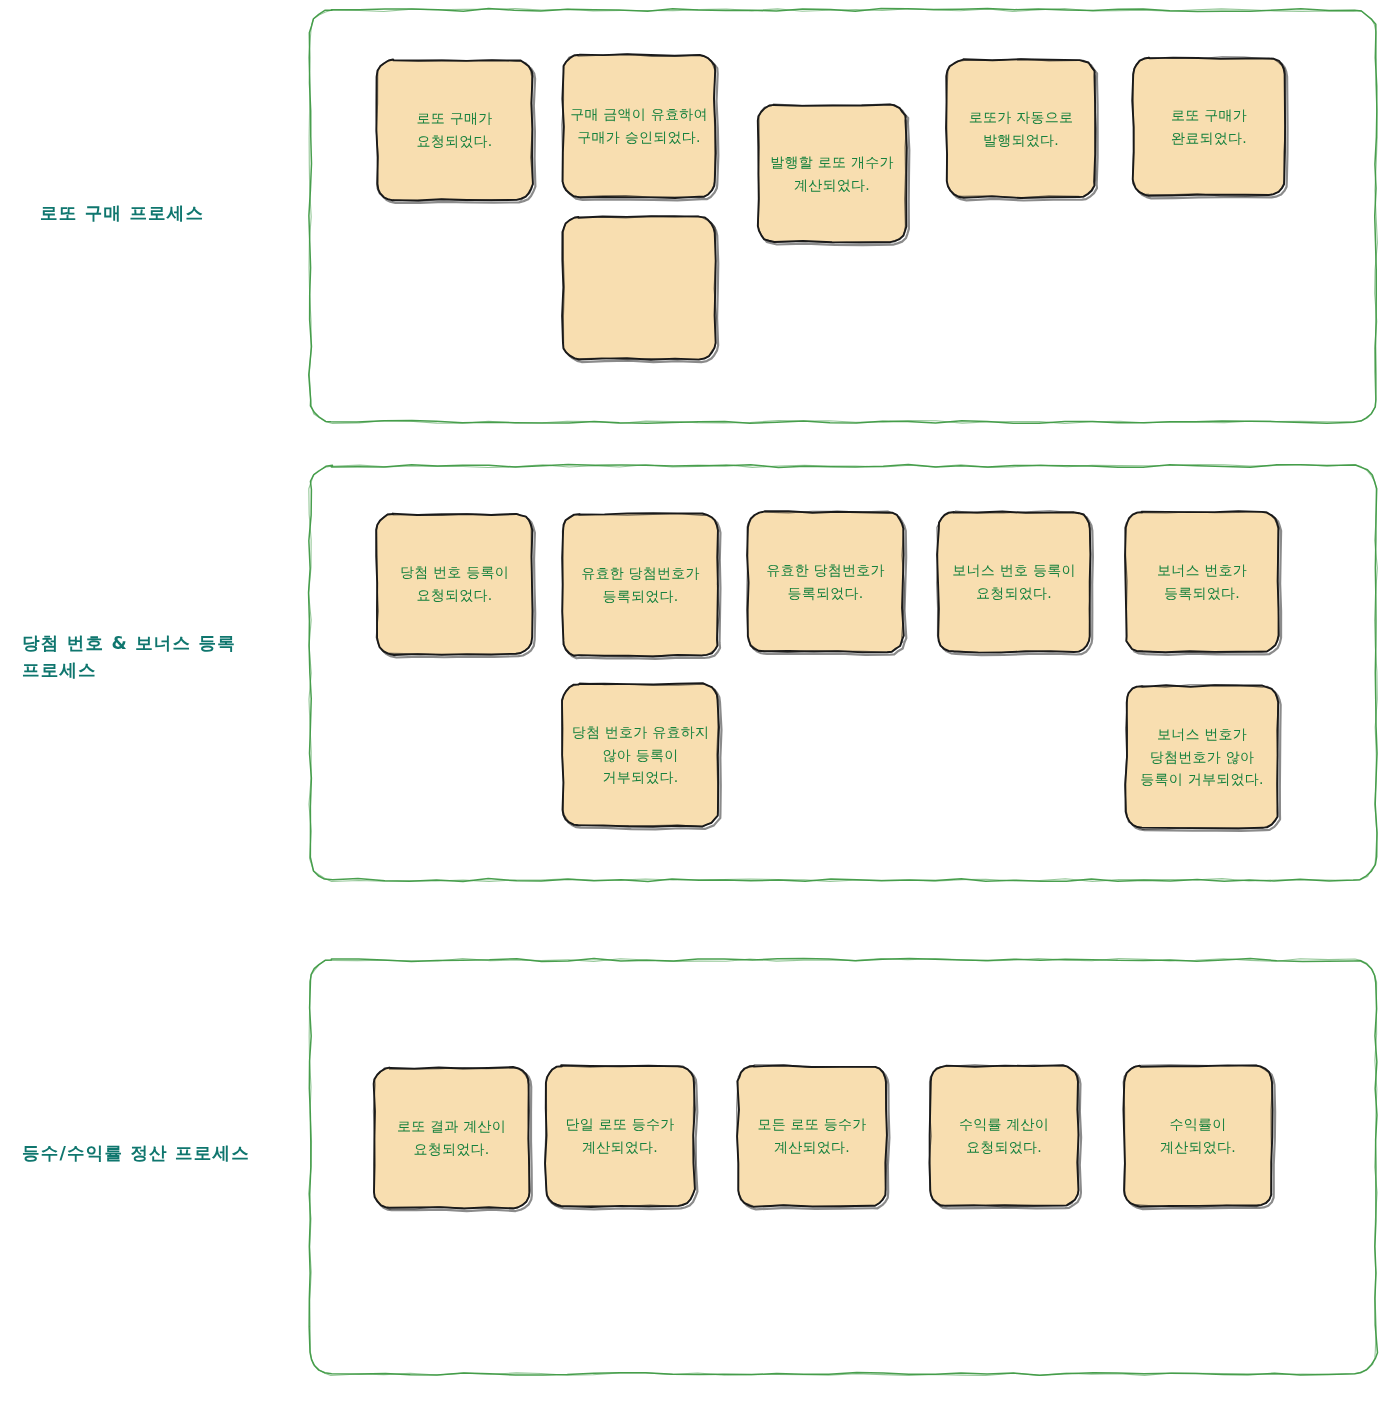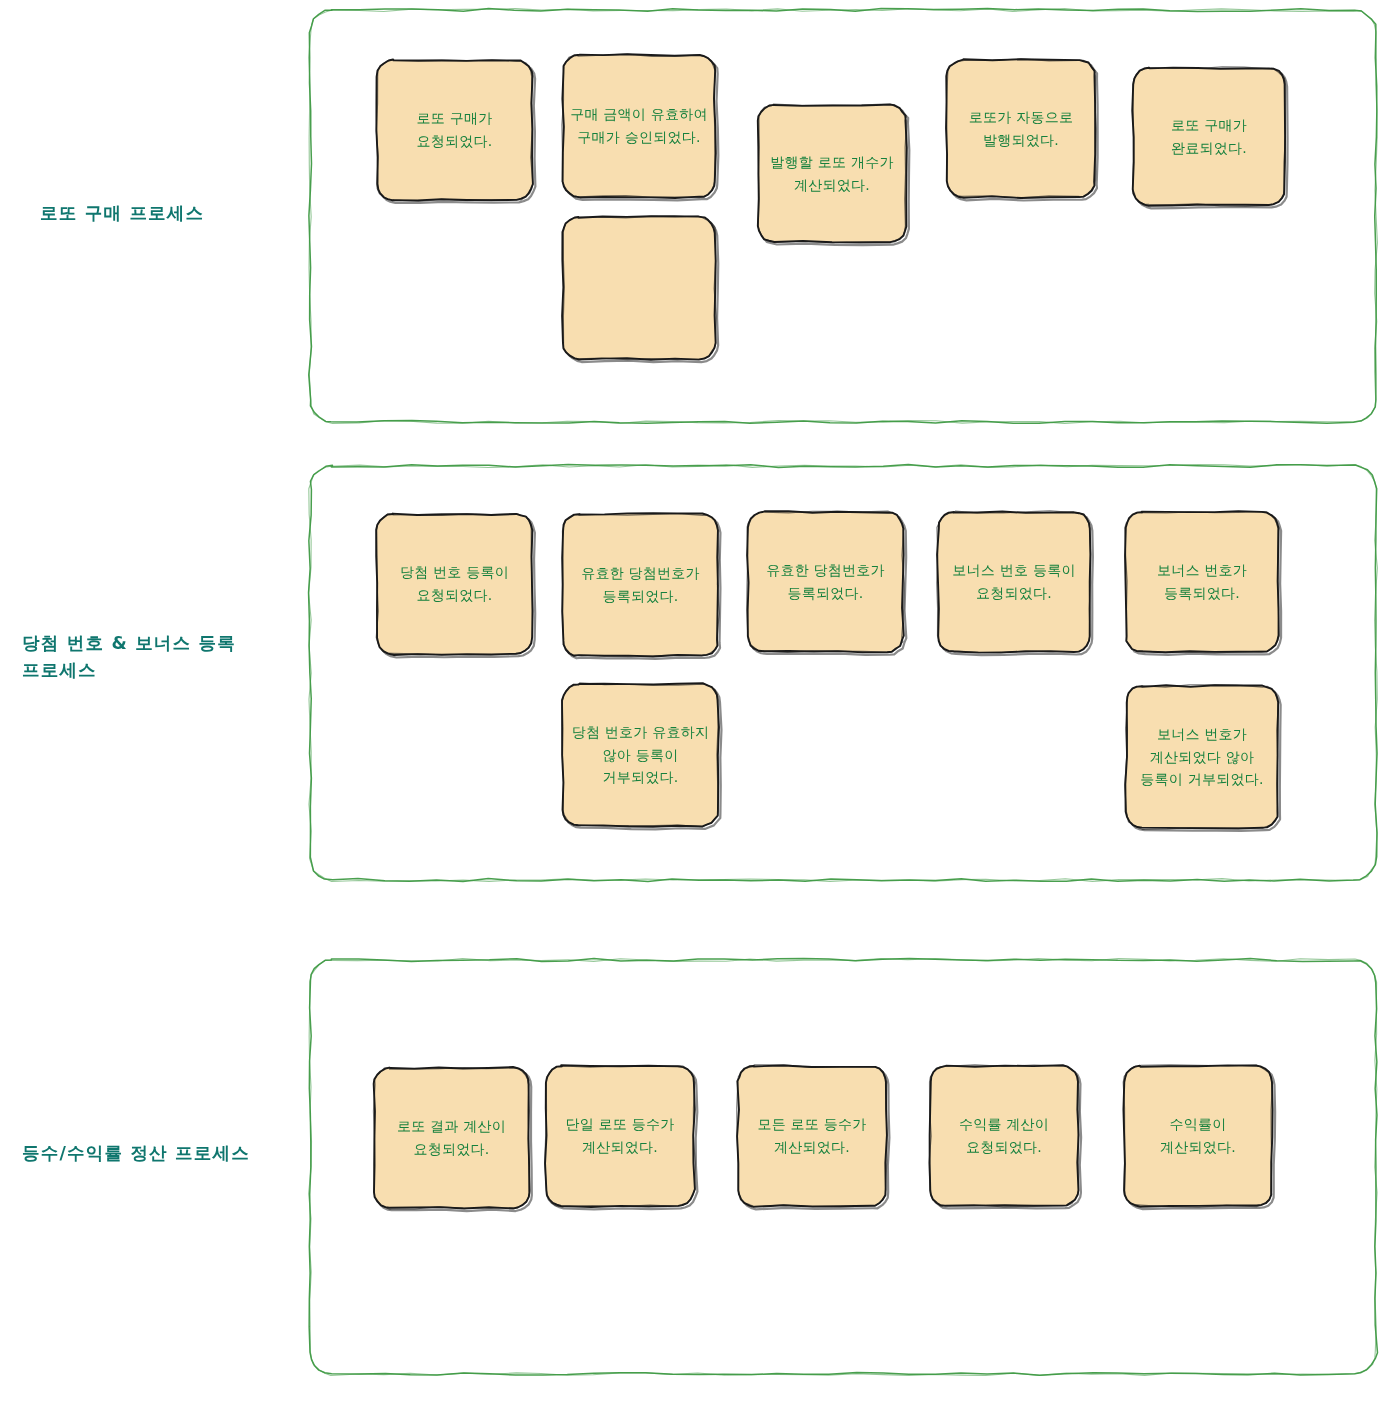--- a/index.html
+++ b/index.html
@@ -128,21 +128,21 @@
       <div class="card-text">발행할 로또 개수가 계산되었다.</div>
     </div>
     <div class="event-card" style="left: 947px; top: 60px; width: 148px; height: 137px;">
       <svg class="card-shape" width="156" height="145">
         <path d="M 16.35 -0.78 L 45.57 0.23 L 73.84 -0.69 L 102.02 -0.32 L 132.64 0.08 L 136.72 1.25 L 141.53 2.52 L 144.38 6.84 L 147.56 10.94 L 147.48 16.53 L 148.09 42.49 L 148.15 68.57 L 148.14 94.41 L 147.15 121.85 L 147.46 125.60 L 144.55 130.57 L 141.03 133.81 L 136.48 136.66 L 132.54 137.07 L 103.78 137.26 L 74.13 138.00 L 45.04 136.40 L 16.83 137.91 L 11.43 136.76 L 6.91 134.40 L 3.39 130.70 L 0.88 125.99 L -0.22 120.96 L 0.05 93.96 L -0.98 68.30 L -0.47 42.39 L -0.73 16.16 L 0.35 10.69 L 2.63 6.28 L 7.02 3.44 L 10.79 1.34 L 16.11 -0.29 Z" transform="translate(2.5,2.5)" fill="none" stroke="#2b2b2b" stroke-width="2.2" stroke-opacity="0.55" stroke-linejoin="round"></path>
         <path d="M 16.35 -0.78 L 45.57 0.23 L 73.84 -0.69 L 102.02 -0.32 L 132.64 0.08 L 136.72 1.25 L 141.53 2.52 L 144.38 6.84 L 147.56 10.94 L 147.48 16.53 L 148.09 42.49 L 148.15 68.57 L 148.14 94.41 L 147.15 121.85 L 147.46 125.60 L 144.55 130.57 L 141.03 133.81 L 136.48 136.66 L 132.54 137.07 L 103.78 137.26 L 74.13 138.00 L 45.04 136.40 L 16.83 137.91 L 11.43 136.76 L 6.91 134.40 L 3.39 130.70 L 0.88 125.99 L -0.22 120.96 L 0.05 93.96 L -0.98 68.30 L -0.47 42.39 L -0.73 16.16 L 0.35 10.69 L 2.63 6.28 L 7.02 3.44 L 10.79 1.34 L 16.11 -0.29 Z" fill="#F8DEB0" stroke="#1a1a1a" stroke-width="1.9" stroke-linejoin="round" stroke-linecap="round"></path>
         <path d="M 15.64 0.51 L 45.68 0.43 L 73.44 -1.12 L 102.09 0.84 L 131.48 0.34 L 136.21 0.39 L 141.75 3.29 L 144.40 6.72 L 147.38 11.32 L 148.50 16.39 L 147.86 41.20 L 149.19 68.50 L 148.84 93.86 L 148.50 120.36 L 147.51 125.90 L 145.35 130.74 L 140.90 134.46 L 136.46 136.97 L 131.32 136.26 L 101.85 135.87 L 73.38 137.80 L 44.63 135.80 L 14.82 136.42 L 10.56 135.86 L 7.05 133.68 L 3.56 130.32 L 0.80 126.64 L -0.10 120.75 L -0.21 94.48 L -0.16 68.48 L -0.48 42.84 L 0.64 15.60 L 0.92 10.45 L 3.04 6.45 L 7.33 3.54 L 11.69 0.81 L 16.02 0.68 Z" fill="none" stroke="#1a1a1a" stroke-width="1.2" stroke-opacity="0.6" stroke-linejoin="round"></path>
       </svg>
       <div class="card-text">로또가 자동으로 발행되었다.</div>
     </div>
-    <div class="event-card" style="left: 1133px; top: 58px; width: 152px; height: 137px; margin-top: 10px;">
+    <div class="event-card" style="left: 1133px; top: 58px; width: 152px; height: 137px;">
       <svg class="card-shape" width="160" height="145">
         <path d="M 16.82 0.42 L 40.02 -0.39 L 64.93 0.00 L 87.47 0.88 L 112.33 0.51 L 135.90 0.36 L 140.85 0.80 L 146.00 2.96 L 149.14 6.86 L 150.74 11.10 L 151.62 16.16 L 151.86 42.24 L 152.07 67.82 L 151.93 94.03 L 151.28 121.25 L 151.06 126.22 L 149.18 129.93 L 145.65 133.96 L 140.38 136.15 L 136.16 136.93 L 112.17 136.68 L 88.09 136.75 L 63.25 136.82 L 39.34 137.53 L 15.70 137.87 L 11.27 136.60 L 6.60 134.17 L 2.78 130.40 L 0.39 125.54 L -0.26 121.45 L 0.76 93.85 L 0.73 69.11 L -0.76 42.65 L 0.22 16.62 L 1.38 10.48 L 3.50 6.84 L 6.68 2.57 L 11.13 0.55 L 16.11 -0.28 Z" transform="translate(2.5,2.5)" fill="none" stroke="#2b2b2b" stroke-width="2.2" stroke-opacity="0.55" stroke-linejoin="round"></path>
         <path d="M 16.82 0.42 L 40.02 -0.39 L 64.93 0.00 L 87.47 0.88 L 112.33 0.51 L 135.90 0.36 L 140.85 0.80 L 146.00 2.96 L 149.14 6.86 L 150.74 11.10 L 151.62 16.16 L 151.86 42.24 L 152.07 67.82 L 151.93 94.03 L 151.28 121.25 L 151.06 126.22 L 149.18 129.93 L 145.65 133.96 L 140.38 136.15 L 136.16 136.93 L 112.17 136.68 L 88.09 136.75 L 63.25 136.82 L 39.34 137.53 L 15.70 137.87 L 11.27 136.60 L 6.60 134.17 L 2.78 130.40 L 0.39 125.54 L -0.26 121.45 L 0.76 93.85 L 0.73 69.11 L -0.76 42.65 L 0.22 16.62 L 1.38 10.48 L 3.50 6.84 L 6.68 2.57 L 11.13 0.55 L 16.11 -0.28 Z" fill="#F8DEB0" stroke="#1a1a1a" stroke-width="1.9" stroke-linejoin="round" stroke-linecap="round"></path>
         <path d="M 15.91 -0.58 L 39.52 0.51 L 65.03 0.51 L 89.20 -1.04 L 111.12 -0.79 L 137.27 0.86 L 140.87 0.93 L 144.67 3.67 L 148.34 7.05 L 151.59 10.38 L 152.36 16.19 L 152.23 43.38 L 152.35 69.51 L 150.99 93.79 L 151.11 121.69 L 150.44 126.34 L 148.53 129.88 L 145.99 133.24 L 140.47 136.67 L 136.06 137.42 L 112.70 138.03 L 86.71 137.96 L 64.55 135.79 L 40.70 136.58 L 16.04 136.45 L 11.74 136.15 L 6.10 134.37 L 2.70 130.81 L 1.53 125.76 L -0.42 120.73 L 0.40 93.80 L 0.33 68.36 L 0.15 42.23 L -0.19 16.14 L 0.91 11.20 L 3.46 5.97 L 7.37 2.65 L 10.76 1.16 L 15.89 -0.73 Z" fill="none" stroke="#1a1a1a" stroke-width="1.2" stroke-opacity="0.6" stroke-linejoin="round"></path>
       </svg>
       <div class="card-text">로또 구매가 완료되었다.</div>
     </div>
     <div class="event-card" style="left: 377px; top: 514px; width: 155px; height: 140px;">
       <svg class="card-shape" width="163" height="148">
         <path d="M 15.30 -0.38 L 40.07 1.00 L 65.22 0.70 L 89.72 0.09 L 114.41 0.94 L 139.17 -0.06 L 143.63 1.36 L 148.96 2.62 L 152.00 6.04 L 153.78 10.62 L 155.38 16.18 L 154.56 42.90 L 155.00 70.98 L 155.70 96.72 L 155.16 123.07 L 154.30 129.33 L 151.60 133.80 L 148.16 136.54 L 143.48 139.01 L 138.86 139.71 L 114.62 140.37 L 89.94 140.10 L 64.87 140.73 L 40.65 140.16 L 16.89 140.98 L 11.14 139.69 L 6.50 137.34 L 2.72 133.44 L 1.17 128.62 L 0.07 123.82 L -0.02 97.06 L 0.19 69.05 L -0.80 42.41 L -0.85 15.77 L 0.35 10.72 L 3.02 6.52 L 6.66 3.59 L 10.56 0.57 L 16.34 0.01 Z" transform="translate(2.5,2.5)" fill="none" stroke="#2b2b2b" stroke-width="2.2" stroke-opacity="0.55" stroke-linejoin="round"></path>
@@ -190,21 +190,21 @@
         <path d="M 14.95 0.68 L 40.39 1.00 L 64.19 -0.06 L 88.85 0.69 L 111.57 0.28 L 136.64 -0.43 L 141.45 0.39 L 145.07 3.47 L 148.38 6.60 L 150.80 11.79 L 151.90 16.44 L 151.71 43.09 L 152.06 69.41 L 152.30 96.72 L 153.24 124.04 L 151.13 129.69 L 149.07 132.87 L 144.64 136.84 L 141.70 139.01 L 135.86 139.23 L 112.83 139.82 L 89.01 140.91 L 64.53 140.22 L 39.41 140.63 L 16.90 138.79 L 11.30 139.27 L 6.12 137.28 L 2.70 133.06 L 0.54 128.66 L 0.76 123.76 L 0.46 97.18 L 1.08 68.78 L -0.37 43.79 L -1.21 15.83 L 0.40 10.77 L 3.59 6.75 L 7.21 2.36 L 10.92 0.31 L 16.65 0.16 Z" fill="none" stroke="#1a1a1a" stroke-width="1.2" stroke-opacity="0.6" stroke-linejoin="round"></path>
       </svg>
       <div class="card-text">보너스 번호가 등록되었다.</div>
     </div>
     <div class="event-card" style="left: 1126px; top: 686px; width: 152px; height: 142px;">
       <svg class="card-shape" width="160" height="150">
         <path d="M 16.15 0.84 L 40.19 -0.71 L 64.55 0.86 L 88.63 -0.69 L 112.12 -0.47 L 135.77 -0.58 L 140.50 1.10 L 145.70 2.98 L 149.37 7.13 L 151.01 11.32 L 152.16 16.28 L 151.79 42.90 L 151.57 71.94 L 151.35 98.82 L 151.44 126.02 L 151.55 130.77 L 148.67 134.97 L 145.81 138.38 L 141.05 141.40 L 136.44 141.58 L 112.50 142.47 L 88.44 142.22 L 64.20 142.17 L 40.30 141.92 L 16.00 141.65 L 11.56 141.02 L 7.12 139.17 L 3.57 135.67 L 1.05 131.05 L -0.34 125.66 L -0.68 98.31 L 0.97 70.74 L 0.98 42.98 L 0.73 16.67 L 1.37 10.97 L 2.54 7.03 L 6.52 2.46 L 10.76 0.64 L 16.54 0.57 Z" transform="translate(2.5,2.5)" fill="none" stroke="#2b2b2b" stroke-width="2.2" stroke-opacity="0.55" stroke-linejoin="round"></path>
         <path d="M 16.15 0.84 L 40.19 -0.71 L 64.55 0.86 L 88.63 -0.69 L 112.12 -0.47 L 135.77 -0.58 L 140.50 1.10 L 145.70 2.98 L 149.37 7.13 L 151.01 11.32 L 152.16 16.28 L 151.79 42.90 L 151.57 71.94 L 151.35 98.82 L 151.44 126.02 L 151.55 130.77 L 148.67 134.97 L 145.81 138.38 L 141.05 141.40 L 136.44 141.58 L 112.50 142.47 L 88.44 142.22 L 64.20 142.17 L 40.30 141.92 L 16.00 141.65 L 11.56 141.02 L 7.12 139.17 L 3.57 135.67 L 1.05 131.05 L -0.34 125.66 L -0.68 98.31 L 0.97 70.74 L 0.98 42.98 L 0.73 16.67 L 1.37 10.97 L 2.54 7.03 L 6.52 2.46 L 10.76 0.64 L 16.54 0.57 Z" fill="#F8DEB0" stroke="#1a1a1a" stroke-width="1.9" stroke-linejoin="round" stroke-linecap="round"></path>
         <path d="M 15.22 -0.41 L 39.24 1.08 L 63.18 -1.03 L 88.36 -1.19 L 111.21 -0.84 L 136.53 1.09 L 141.03 0.31 L 144.88 2.39 L 149.17 6.79 L 150.67 10.73 L 152.35 15.70 L 150.75 44.72 L 151.58 69.71 L 150.79 97.91 L 151.87 126.80 L 151.51 130.19 L 149.16 135.39 L 145.71 138.95 L 140.34 140.64 L 136.61 142.34 L 111.55 142.06 L 88.10 142.47 L 63.66 141.59 L 40.93 142.81 L 16.18 143.28 L 11.48 141.29 L 7.16 139.00 L 2.44 135.72 L 1.42 130.64 L 0.43 125.50 L -1.26 99.74 L 0.77 70.03 L -0.45 42.70 L 1.22 16.21 L 1.36 10.44 L 3.35 6.10 L 6.40 2.83 L 10.69 0.95 L 15.22 -0.21 Z" fill="none" stroke="#1a1a1a" stroke-width="1.2" stroke-opacity="0.6" stroke-linejoin="round"></path>
       </svg>
-      <div class="card-text">보너스 번호가 계산되었다 않아 등록이 거부되었다.</div>
+      <div class="card-text">보너스 번호가 당첨번호가 않아 등록이 거부되었다.</div>
     </div>
     <div class="event-card" style="left: 374px; top: 1068px; width: 155px; height: 140px;">
       <svg class="card-shape" width="163" height="148">
         <path d="M 16.63 0.04 L 40.24 0.67 L 64.83 -0.45 L 88.88 0.51 L 114.21 -0.03 L 139.04 -1.00 L 144.48 0.46 L 148.66 2.64 L 152.23 6.31 L 154.05 10.83 L 154.73 16.30 L 154.50 42.31 L 154.50 70.60 L 155.13 97.76 L 155.32 124.84 L 154.79 128.88 L 152.28 133.83 L 148.32 137.16 L 144.15 139.26 L 139.14 140.56 L 114.95 139.16 L 90.29 140.57 L 65.82 139.08 L 39.61 139.54 L 15.18 139.76 L 11.43 139.11 L 7.03 137.34 L 3.51 133.71 L 0.63 129.12 L -0.01 124.23 L 0.54 97.77 L 0.43 70.19 L 0.94 43.50 L -0.34 15.82 L 0.34 11.21 L 3.26 6.71 L 6.49 3.47 L 11.39 0.65 L 15.58 -0.34 Z" transform="translate(2.5,2.5)" fill="none" stroke="#2b2b2b" stroke-width="2.2" stroke-opacity="0.55" stroke-linejoin="round"></path>
         <path d="M 16.63 0.04 L 40.24 0.67 L 64.83 -0.45 L 88.88 0.51 L 114.21 -0.03 L 139.04 -1.00 L 144.48 0.46 L 148.66 2.64 L 152.23 6.31 L 154.05 10.83 L 154.73 16.30 L 154.50 42.31 L 154.50 70.60 L 155.13 97.76 L 155.32 124.84 L 154.79 128.88 L 152.28 133.83 L 148.32 137.16 L 144.15 139.26 L 139.14 140.56 L 114.95 139.16 L 90.29 140.57 L 65.82 139.08 L 39.61 139.54 L 15.18 139.76 L 11.43 139.11 L 7.03 137.34 L 3.51 133.71 L 0.63 129.12 L -0.01 124.23 L 0.54 97.77 L 0.43 70.19 L 0.94 43.50 L -0.34 15.82 L 0.34 11.21 L 3.26 6.71 L 6.49 3.47 L 11.39 0.65 L 15.58 -0.34 Z" fill="#F8DEB0" stroke="#1a1a1a" stroke-width="1.9" stroke-linejoin="round" stroke-linecap="round"></path>
         <path d="M 15.50 1.10 L 41.28 1.17 L 65.97 0.61 L 89.67 -0.47 L 113.25 0.64 L 139.43 0.01 L 143.61 0.22 L 147.69 2.88 L 151.40 6.98 L 153.54 11.22 L 154.23 16.52 L 155.40 42.74 L 154.10 70.61 L 154.87 96.09 L 156.09 122.96 L 154.88 128.25 L 152.25 133.91 L 148.23 137.05 L 143.55 139.82 L 138.80 139.88 L 115.27 140.29 L 88.98 140.03 L 63.99 138.97 L 40.45 140.98 L 15.46 141.17 L 11.67 139.31 L 6.65 136.73 L 3.74 132.81 L 0.74 128.63 L 0.11 123.24 L -0.38 96.69 L 0.46 69.28 L -0.54 43.20 L 1.05 16.59 L 0.75 11.67 L 3.11 7.01 L 7.15 3.31 L 10.46 0.03 L 15.35 -0.58 Z" fill="none" stroke="#1a1a1a" stroke-width="1.2" stroke-opacity="0.6" stroke-linejoin="round"></path>
       </svg>
       <div class="card-text">로또 결과 계산이 요청되었다.</div>
     </div>
     <div class="event-card" style="left: 546px; top: 1066px; width: 148px; height: 140px;">

